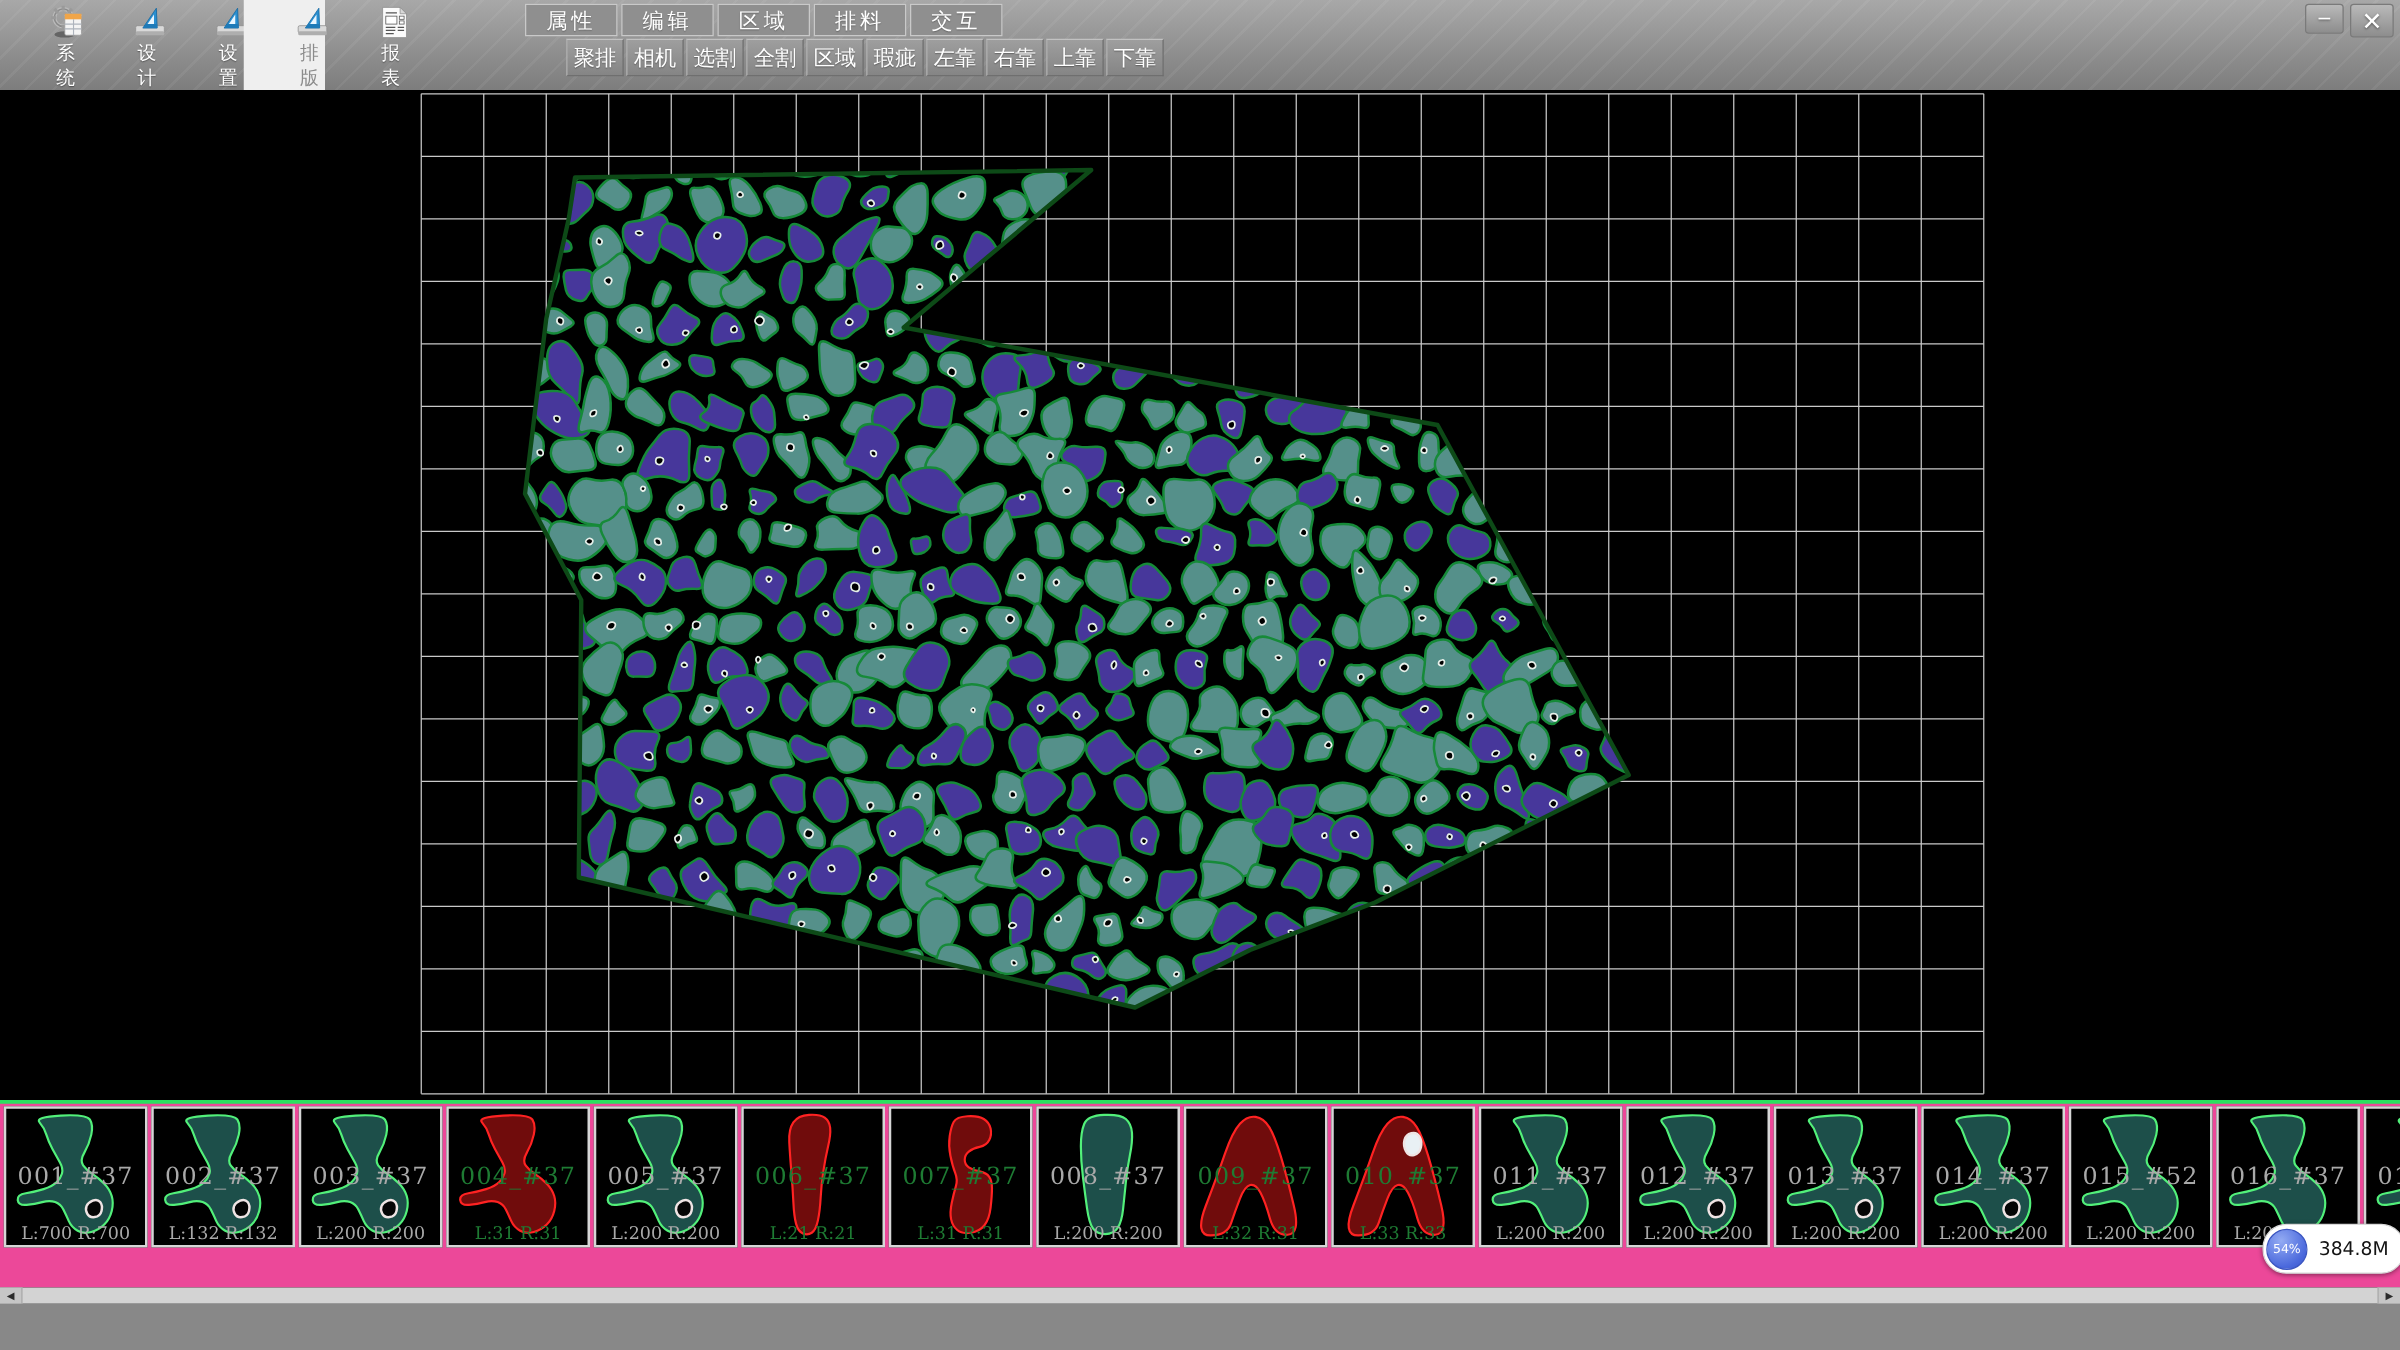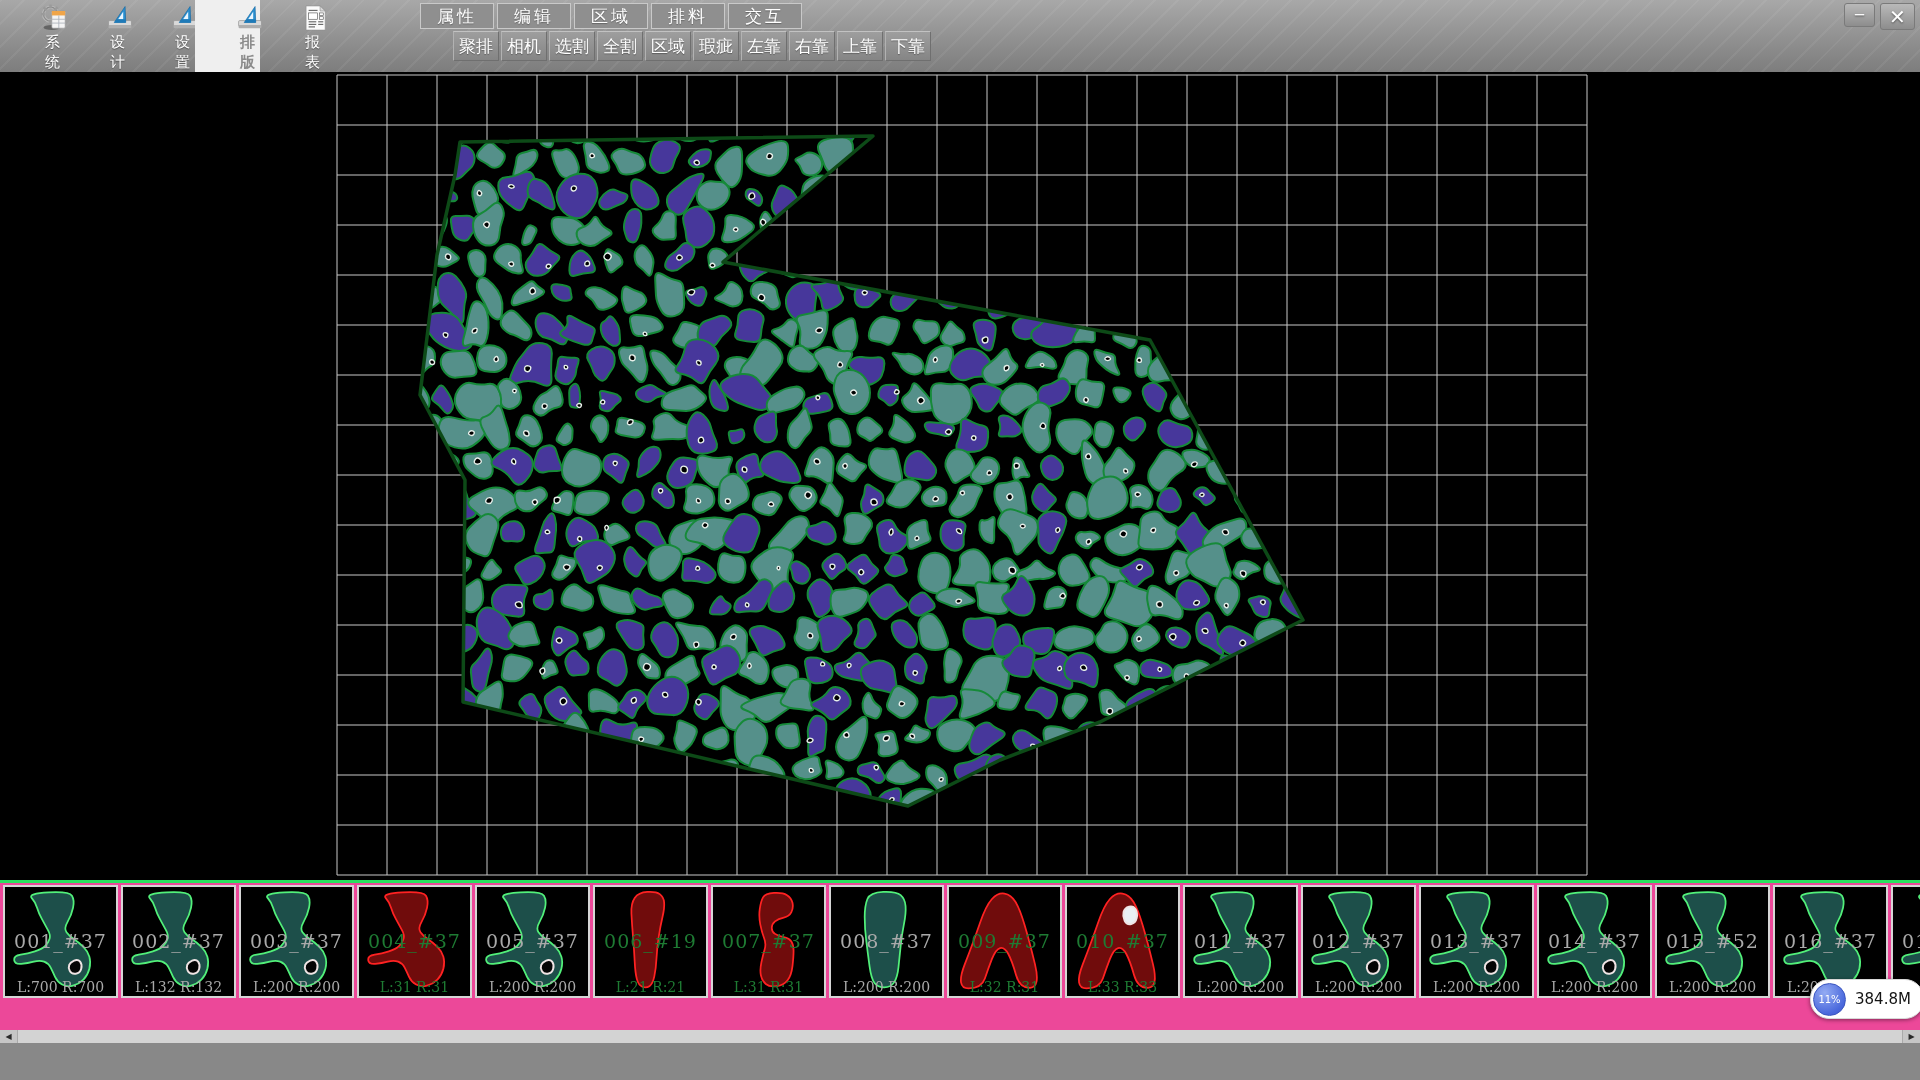--- a/index.html
+++ b/index.html
@@ -11,21 +11,21 @@
     background:linear-gradient(180deg,#a8a8a8 0%,#909090 55%,#7d7d7d 100%);
     border-bottom:1px solid #666;}
   .ribbon::after{content:"";position:absolute;inset:0;pointer-events:none;
     background:repeating-linear-gradient(135deg,rgba(255,255,255,.055) 0 2px,transparent 2px 16px);}
   .launcher{position:absolute;left:0;top:0;height:72px;display:flex;z-index:3;}
   .launcher-item{width:65px;height:72px;display:flex;flex-direction:column;align-items:center;
     padding-top:4px;box-sizing:border-box;cursor:default;padding-left:45px;}
   .launcher-item.active{background:#efefef;}
   .launcher-item .lic{width:44px;height:44px;}
   .launcher-item .lbl{font-size:15px;color:#fff;line-height:20px;text-shadow:0 1px 1px rgba(0,0,0,.4);}
-  .launcher-item.active .lbl{color:#8b8b8b;text-shadow:none;font-weight:bold;}
+  .launcher-item.active .lbl{color:#8b8b8b;text-shadow:none;}
   .tabs{position:absolute;left:420px;top:3px;display:flex;gap:3px;z-index:3;}
   .tab{width:74px;height:26px;background:#8f8f8f;border:1px solid #c9c9c9;box-sizing:border-box;
     color:#fff;font-size:17px;display:flex;align-items:center;justify-content:center;
     letter-spacing:3px;text-shadow:0 1px 1px rgba(0,0,0,.3);text-align:right;}
   .tools{position:absolute;left:421px;top:31px;display:flex;gap:2px;z-index:3;margin-left:32px;}
   .tool-btn{width:46px;height:30px;box-sizing:border-box;
     background:linear-gradient(180deg,#9e9e9e,#858585);
     border:1px solid #6f6f6f;border-top-color:#c2c2c2;border-left-color:#b2b2b2;
     color:#fff;font-size:17px;display:flex;align-items:center;justify-content:center;
     text-shadow:0 1px 1px rgba(0,0,0,.35);}
@@ -1096,21 +1096,21 @@
           <path d="M23.5 10.0 Q20.0 6.0 39.0 5.0 Q58.0 4.0 60.5 8.0 Q63.0 12.0 61.5 19.0 Q60.0 26.0 56.5 32.0 Q53.0 38.0 55.5 41.5 Q58.0 45.0 62.5 48.0 Q67.0 51.0 71.0 55.0 Q75.0 59.0 76.5 64.0 Q78.0 69.0 76.5 75.0 Q75.0 81.0 71.0 85.0 Q67.0 89.0 61.5 90.5 Q56.0 92.0 51.5 89.5 Q47.0 87.0 45.0 82.5 Q43.0 78.0 41.0 74.0 Q39.0 70.0 35.0 68.5 Q31.0 67.0 25.5 68.5 Q20.0 70.0 14.0 70.5 Q8.0 71.0 7.5 67.0 Q7.0 63.0 13.5 62.0 Q20.0 61.0 26.5 59.0 Q33.0 57.0 36.0 54.0 Q39.0 51.0 40.0 47.5 Q41.0 44.0 38.5 39.5 Q36.0 35.0 33.0 29.5 Q30.0 24.0 28.5 19.0 Q27.0 14.0 23.5 10.0 Z" fill="#1d4f4a" stroke="#52f07a" stroke-width="1.6" stroke-linejoin="round"></path>
           <path d="M58.0 71.5 Q59.0 69.0 62.5 67.5 Q66.0 66.0 68.0 68.5 Q70.0 71.0 69.0 75.0 Q68.0 79.0 64.0 79.5 Q60.0 80.0 58.5 77.0 Q57.0 74.0 58.0 71.5 Z" fill="#050505" stroke="#efe4e4" stroke-width="1.8"></path>
         </svg>
         <div class="pid">005_#37</div>
         <div class="plr">L:200 R:200</div>
       </div>
       <div class="cell red">
         <svg viewBox="0 0 100 100">
           <path d="M35.5 10.0 Q39.0 5.0 47.0 4.5 Q55.0 4.0 58.5 6.5 Q62.0 9.0 62.5 14.0 Q63.0 19.0 61.0 27.5 Q59.0 36.0 57.5 46.0 Q56.0 56.0 55.5 65.5 Q55.0 75.0 53.5 82.0 Q52.0 89.0 49.0 91.0 Q46.0 93.0 42.5 91.5 Q39.0 90.0 37.5 84.5 Q36.0 79.0 35.5 68.5 Q35.0 58.0 34.0 46.0 Q33.0 34.0 32.5 24.5 Q32.0 15.0 35.5 10.0 Z" fill="#700c0c" stroke="#ff2222" stroke-width="1.6" stroke-linejoin="round"></path>
         </svg>
-        <div class="pid">006_#19</div>
+        <div class="pid">006_#37</div>
         <div class="plr">L:21 R:21</div>
       </div>
       <div class="cell red">
         <svg viewBox="0 0 100 100">
           <path d="M45.0 9.5 Q47.0 6.0 55.0 5.5 Q63.0 5.0 67.0 7.5 Q71.0 10.0 72.0 14.5 Q73.0 19.0 71.0 23.0 Q69.0 27.0 64.0 28.0 Q59.0 29.0 56.0 31.5 Q53.0 34.0 53.0 37.5 Q53.0 41.0 56.0 43.0 Q59.0 45.0 64.0 46.0 Q69.0 47.0 71.0 50.0 Q73.0 53.0 73.0 58.5 Q73.0 64.0 72.0 72.5 Q71.0 81.0 67.5 85.5 Q64.0 90.0 57.5 91.0 Q51.0 92.0 47.5 89.0 Q44.0 86.0 43.0 81.0 Q42.0 76.0 43.5 69.0 Q45.0 62.0 46.5 57.0 Q48.0 52.0 46.0 47.0 Q44.0 42.0 42.5 34.5 Q41.0 27.0 42.0 20.0 Q43.0 13.0 45.0 9.5 Z" fill="#700c0c" stroke="#ff2222" stroke-width="1.6" stroke-linejoin="round"></path>
         </svg>
         <div class="pid">007_#37</div>
         <div class="plr">L:31 R:31</div>
       </div>
       <div class="cell">
@@ -1184,21 +1184,21 @@
         <svg viewBox="0 0 100 100">
           <path d="M23.5 10.0 Q20.0 6.0 39.0 5.0 Q58.0 4.0 60.5 8.0 Q63.0 12.0 61.5 19.0 Q60.0 26.0 56.5 32.0 Q53.0 38.0 55.5 41.5 Q58.0 45.0 62.5 48.0 Q67.0 51.0 71.0 55.0 Q75.0 59.0 76.5 64.0 Q78.0 69.0 76.5 75.0 Q75.0 81.0 71.0 85.0 Q67.0 89.0 61.5 90.5 Q56.0 92.0 51.5 89.5 Q47.0 87.0 45.0 82.5 Q43.0 78.0 41.0 74.0 Q39.0 70.0 35.0 68.5 Q31.0 67.0 25.5 68.5 Q20.0 70.0 14.0 70.5 Q8.0 71.0 7.5 67.0 Q7.0 63.0 13.5 62.0 Q20.0 61.0 26.5 59.0 Q33.0 57.0 36.0 54.0 Q39.0 51.0 40.0 47.5 Q41.0 44.0 38.5 39.5 Q36.0 35.0 33.0 29.5 Q30.0 24.0 28.5 19.0 Q27.0 14.0 23.5 10.0 Z" fill="#1d4f4a" stroke="#52f07a" stroke-width="1.6" stroke-linejoin="round"></path>
         </svg>
         <div class="pid">017_#37</div>
         <div class="plr">L:200 R:200</div>
       </div>
     </div>
 </div>
 
 <div class="memory-badge">
-  <div class="badge-circle">11%</div>
+  <div class="badge-circle">54%</div>
   <div class="badge-text">384.8M</div>
 </div>
 
 <div class="hscroll">
   <div class="hs-arrow left">◀</div>
   <div class="hs-arrow right">▶</div>
 </div>
 <div class="statusbar"></div>
 
 </body></html>

